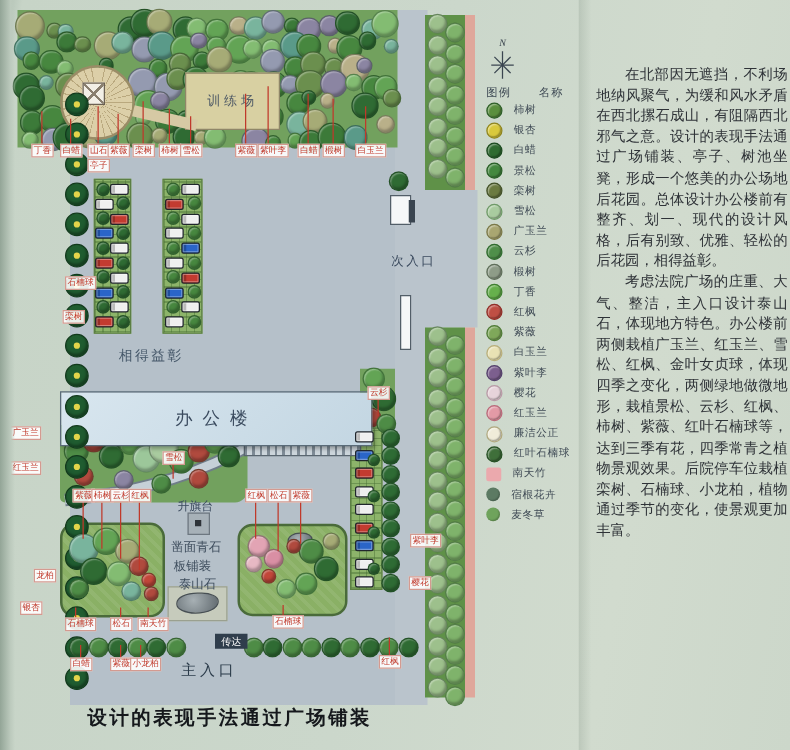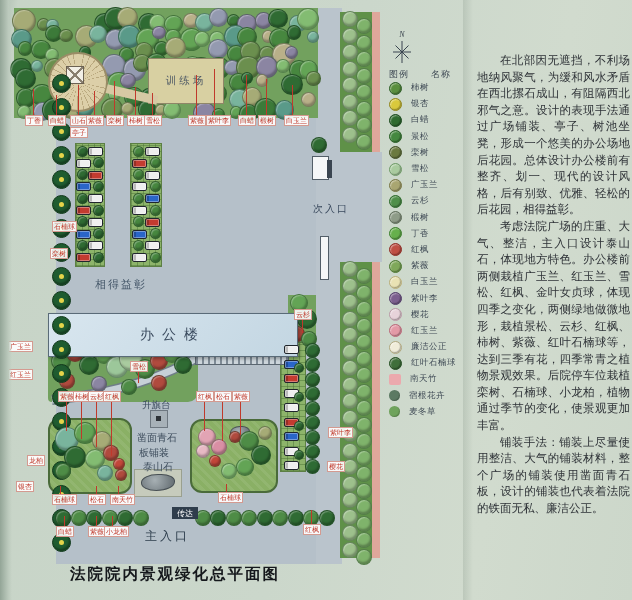--- a/index.html
+++ b/index.html
@@ -650,16 +650,15 @@
       <div class="lg-row">
         <span class="lg-ic flat" style="background: rgb(111, 163, 92);"></span>
         <span class="lg-lb">麦冬草</span>
       </div>
     </div>
 </div>
 
 <div id="desc">
   <p>在北部因无遮挡，不利场地纳风聚气，为缓和风水矛盾在西北摞石成山，有阻隔西北邪气之意。设计的表现手法通过广场铺装、亭子、树池坐凳，形成一个悠美的办公场地后花园。总体设计办公楼前有整齐、划一、现代的设计风格，后有别致、优雅、轻松的后花园，相得益彰。</p>
   <p>考虑法院广场的庄重、大气、整洁，主入口设计泰山石，体现地方特色。办公楼前两侧栽植广玉兰、红玉兰、雪松、红枫、金叶女贞球，体现四季之变化，两侧绿地做微地形，栽植景松、云杉、红枫、柿树、紫薇、红叶石楠球等，达到三季有花，四季常青之植物景观效果。后院停车位栽植栾树、石楠球、小龙柏，植物通过季节的变化，使景观更加丰富。</p>
-  <p>铺装手法：铺装上尽量使用整洁、大气的铺装材料，整个广场的铺装使用凿面青石板，设计的铺装也代表着法院的铁面无私、廉洁公正。</p>
 </div>
 
-<div id="title">法院院内景观绿化总平面图</div>
+<div id="title">设计的表现手法通过广场铺装</div>
 
 </body></html>

